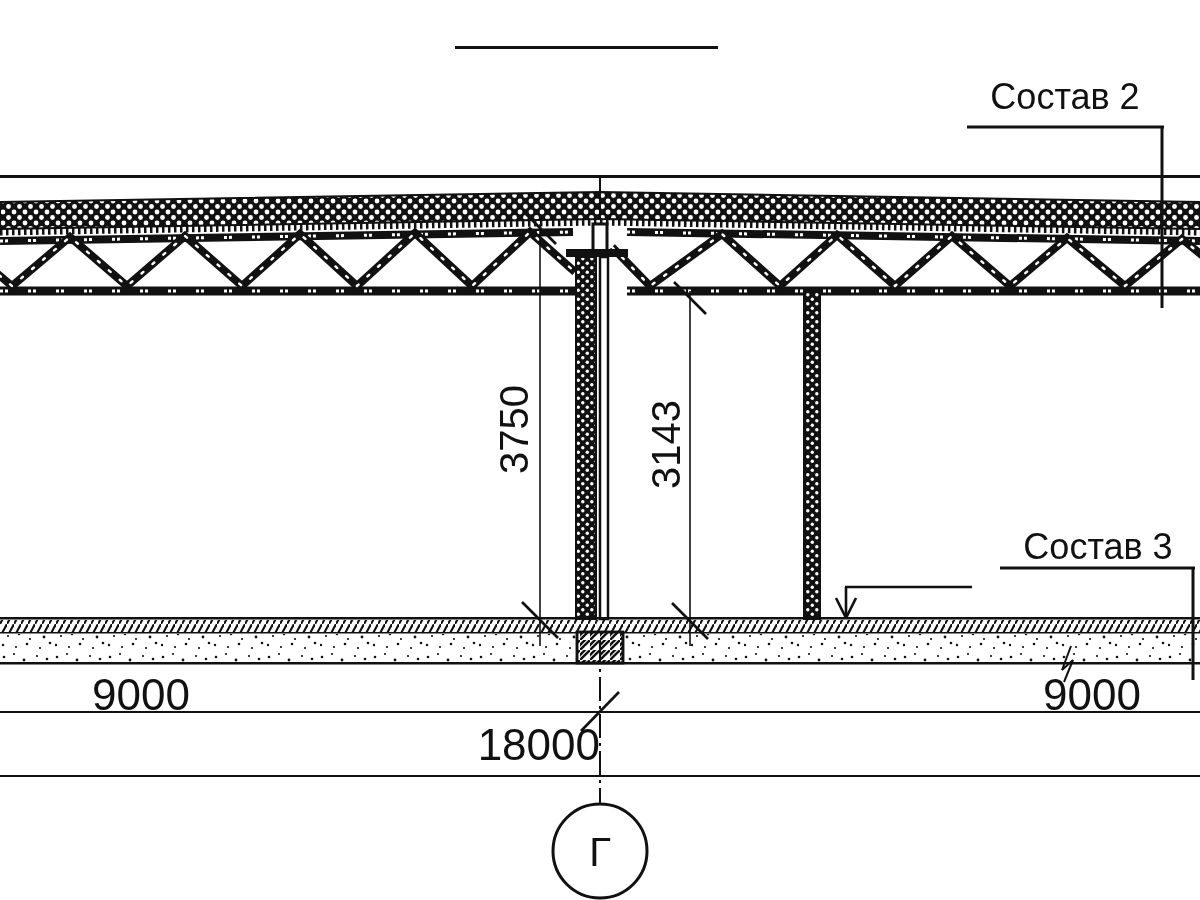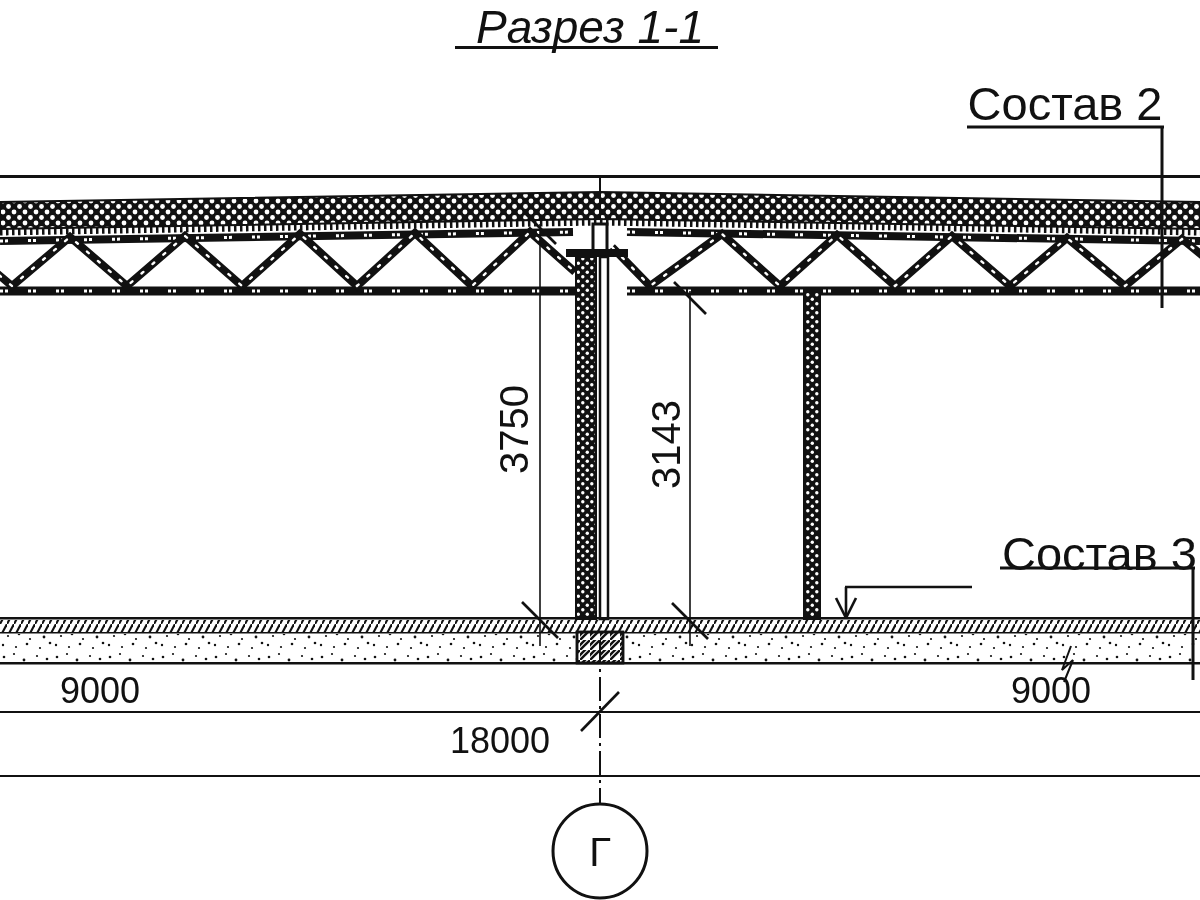--- a/index.html
+++ b/index.html
@@ -10,22 +10,22 @@
     font-family:"Liberation Sans", sans-serif;
     color:#111;
     overflow:hidden;
   }
   #linework{position:absolute;left:0;top:0;}
   .txt{position:absolute;white-space:nowrap;color:#111;}
   .title{
     width:340px;left:420px;top:0px;
     font-size:46px;font-style:italic;text-align:center;
   }
-  .lbl{font-size:47px;}
-  .dim{font-size:36px;text-align:left;}
+  .lbl{font-size:36px;}
+  .dim{font-size:44px;text-align:right;}
   .vdim{
     font-size:40px;
     writing-mode:vertical-rl;
     transform:rotate(180deg);
     text-align:center;
     height:170px;
   }
   .axis-letter{
     left:575px;top:827px;width:50px;height:50px;
     font-size:40px;text-align:center;line-height:50px;
@@ -153,21 +153,20 @@
     </g>
 
     <g>
       <line x1="600" y1="640" x2="600" y2="805" stroke="#111" stroke-width="2" stroke-dasharray="24 5 3 5"></line>
       <circle cx="600" cy="851" r="47" fill="#fff" stroke="#111" stroke-width="3"></circle>
     </g>
 
     <rect x="455" y="46" width="263" height="3" fill="#111"></rect>
   </svg>
 
-  <div class="txt title">Разрез 1-1</div>
 
   <div class="txt lbl" style="left:960px;top:76px;width:210px;text-align:center;">Состав 2</div>
 
   <div class="txt lbl" style="left:1002px;top:526px;width:192px;text-align:center;">Состав 3</div>
 
 
   <div class="txt vdim" style="left:492px;top:345px;">3750</div>
 
   <div class="txt vdim" style="left:644px;top:360px;">3143</div>
 

